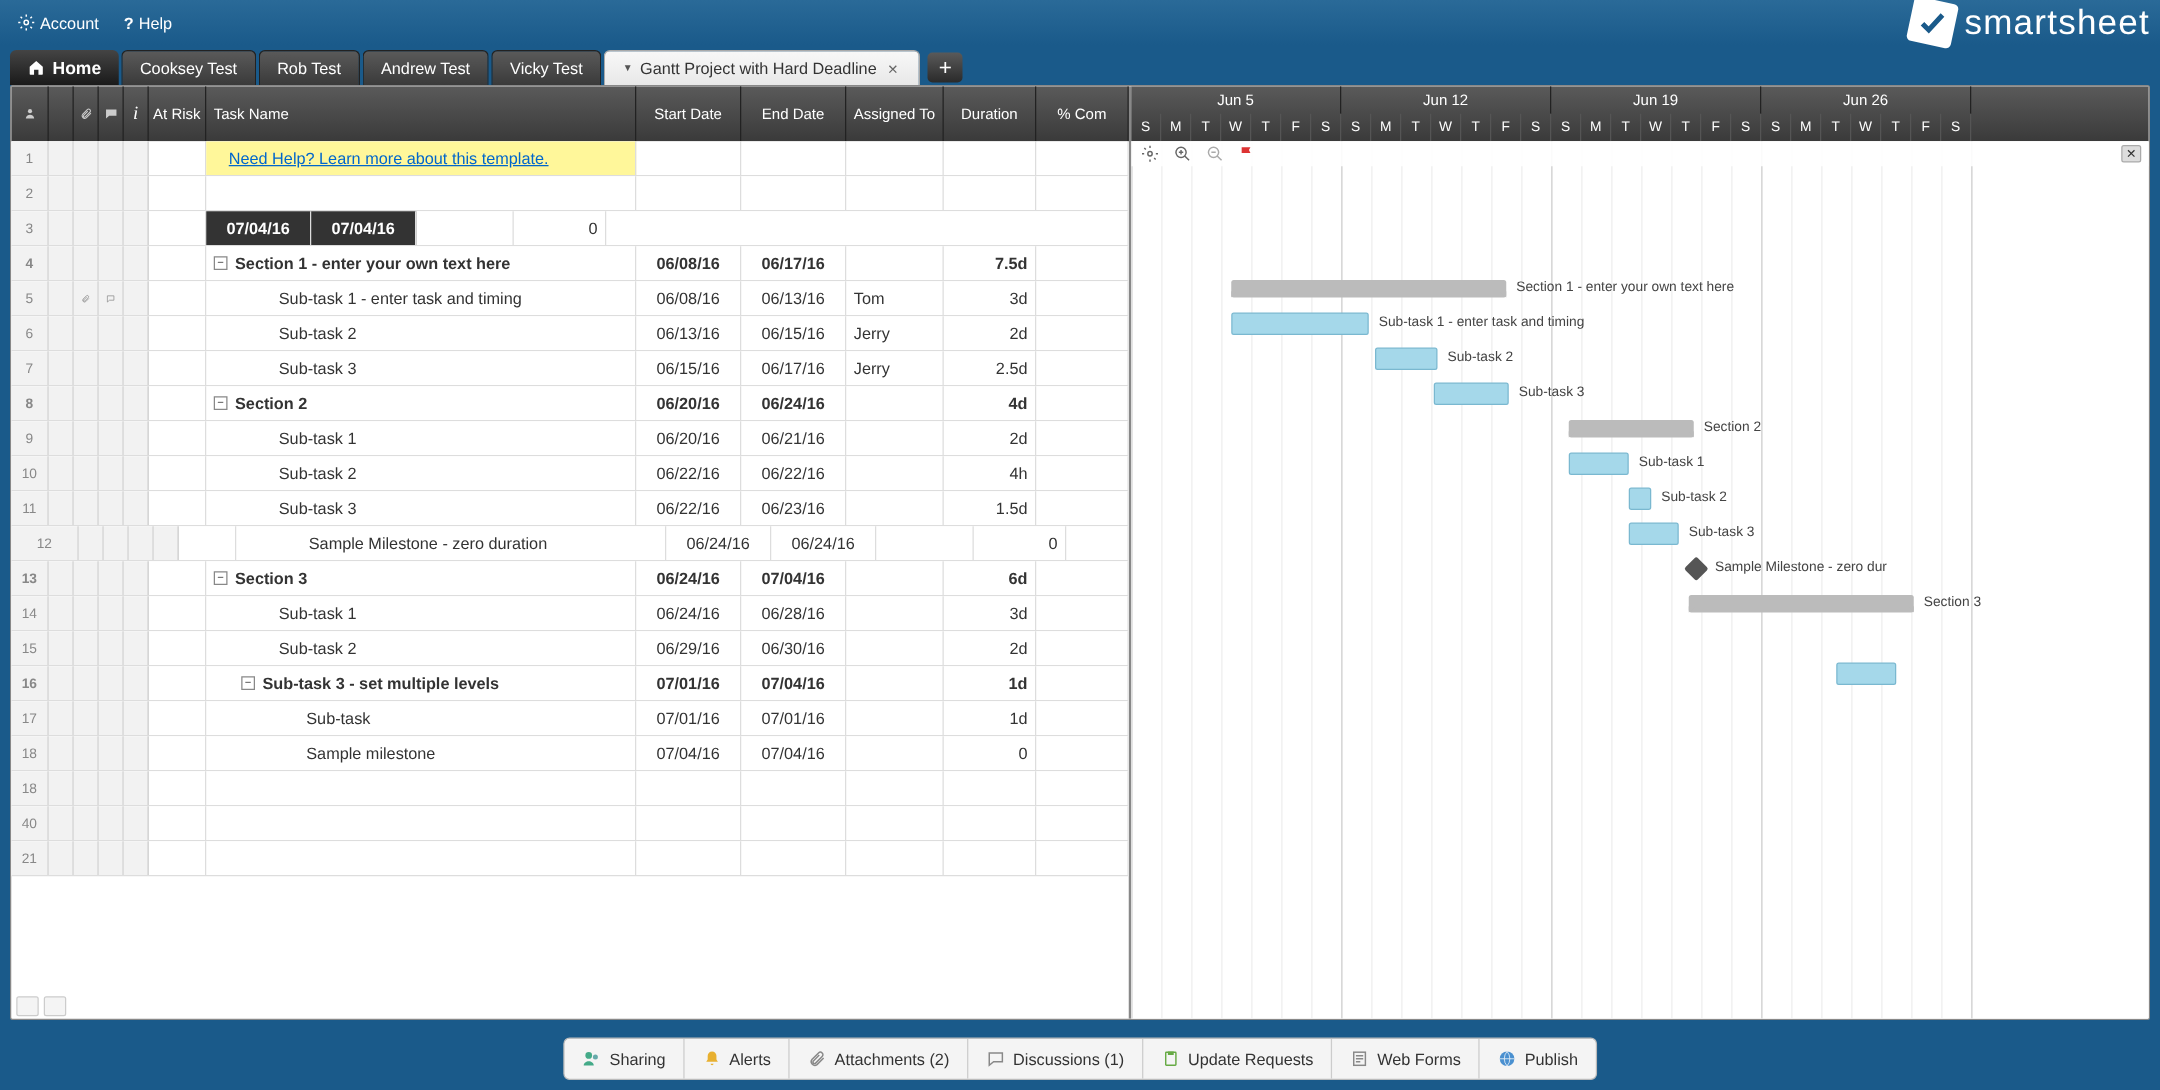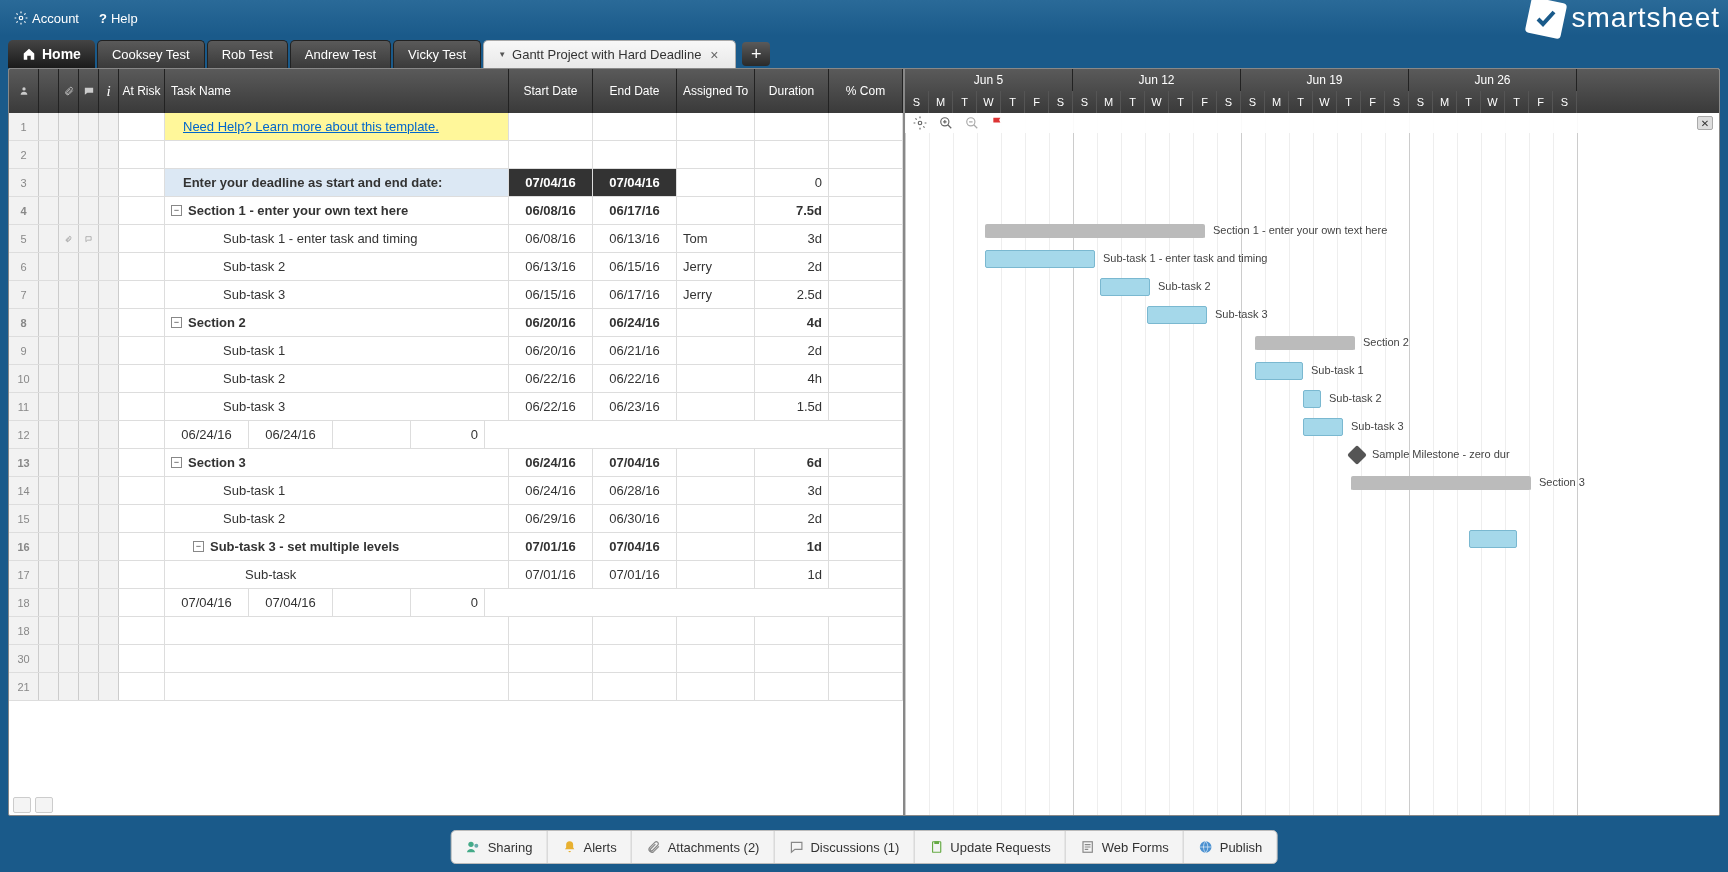--- a/index.html
+++ b/index.html
@@ -205,23 +205,20 @@
             <div class="c num" style="width:74px"></div>
             <div class="c" style="flex:1"></div>
           </div>
           <div class="row deadline">
             <div class="c rn" style="width:30px">3</div>
             <div class="c mini" style="width:20px"></div>
             <div class="c mini" style="width:20px"></div>
             <div class="c mini" style="width:20px"></div>
             <div class="c mini" style="width:20px"></div>
             <div class="c" style="width:46px"></div>
-            <div class="c task" style="width:344px">
-              <span style="margin-left:12px">Enter your deadline as start and end date:</span>
-            </div>
             <div class="c date" style="width:84px">07/04/16</div>
             <div class="c date" style="width:84px">07/04/16</div>
             <div class="c" style="width:78px"></div>
             <div class="c num" style="width:74px">0</div>
             <div class="c" style="flex:1"></div>
           </div>
           <div class="row section">
             <div class="c rn" style="width:30px">4</div>
             <div class="c mini" style="width:20px"></div>
             <div class="c mini" style="width:20px"></div>
@@ -355,26 +352,29 @@
             <div class="c task" style="width:344px">
               <span style="margin-left:52px">Sub-task 3</span>
             </div>
             <div class="c date" style="width:84px">06/22/16</div>
             <div class="c date" style="width:84px">06/23/16</div>
             <div class="c" style="width:78px"></div>
             <div class="c num" style="width:74px">1.5d</div>
             <div class="c" style="flex:1"></div>
           </div>
           <div class="row">
-            <div class="c rn" style="width:30px">12</div>
-            <div class="c mini" style="width:20px"></div>
-            <div class="c mini" style="width:20px"></div>
-            <div class="c mini" style="width:20px"></div>
-            <div class="c mini" style="width:20px"></div>
-            <div class="c" style="width:46px"></div>
+            <div class="c rn" style="width:54px">12</div>
+            <div class="c mini" style="width:20px"></div>
+            <div class="c mini" style="width:20px"></div>
+            <div class="c mini" style="width:20px"></div>
+            <div class="c mini" style="width:20px"></div>
+            <div class="c" style="width:46px"></div>
+            <div class="c task" style="width:344px">
+              <span style="margin-left:52px">Sample Milestone - zero duration</span>
+            </div>
             <div class="c date" style="width:84px">06/24/16</div>
             <div class="c date" style="width:84px">06/24/16</div>
             <div class="c" style="width:78px"></div>
             <div class="c num" style="width:74px">0</div>
             <div class="c" style="flex:1"></div>
           </div>
           <div class="row section">
             <div class="c rn" style="width:30px">13</div>
             <div class="c mini" style="width:20px"></div>
             <div class="c mini" style="width:20px"></div>
@@ -458,20 +458,23 @@
             <div class="c num" style="width:74px">1d</div>
             <div class="c" style="flex:1"></div>
           </div>
           <div class="row">
             <div class="c rn" style="width:30px">18</div>
             <div class="c mini" style="width:20px"></div>
             <div class="c mini" style="width:20px"></div>
             <div class="c mini" style="width:20px"></div>
             <div class="c mini" style="width:20px"></div>
             <div class="c" style="width:46px"></div>
+            <div class="c task" style="width:344px">
+              <span style="margin-left:74px">Sample milestone</span>
+            </div>
             <div class="c date" style="width:84px">07/04/16</div>
             <div class="c date" style="width:84px">07/04/16</div>
             <div class="c" style="width:78px"></div>
             <div class="c num" style="width:74px">0</div>
             <div class="c" style="flex:1"></div>
           </div>
           <div class="row">
             <div class="c rn" style="width:30px">18</div>
             <div class="c mini" style="width:20px"></div>
             <div class="c mini" style="width:20px"></div>
@@ -479,21 +482,21 @@
             <div class="c mini" style="width:20px"></div>
             <div class="c" style="width:46px"></div>
             <div class="c task" style="width:344px"></div>
             <div class="c date" style="width:84px"></div>
             <div class="c date" style="width:84px"></div>
             <div class="c" style="width:78px"></div>
             <div class="c num" style="width:74px"></div>
             <div class="c" style="flex:1"></div>
           </div>
           <div class="row">
-            <div class="c rn" style="width:30px">30</div>
+            <div class="c rn" style="width:30px">40</div>
             <div class="c mini" style="width:20px"></div>
             <div class="c mini" style="width:20px"></div>
             <div class="c mini" style="width:20px"></div>
             <div class="c mini" style="width:20px"></div>
             <div class="c" style="width:46px"></div>
             <div class="c task" style="width:344px"></div>
             <div class="c date" style="width:84px"></div>
             <div class="c date" style="width:84px"></div>
             <div class="c" style="width:78px"></div>
             <div class="c num" style="width:74px"></div>

